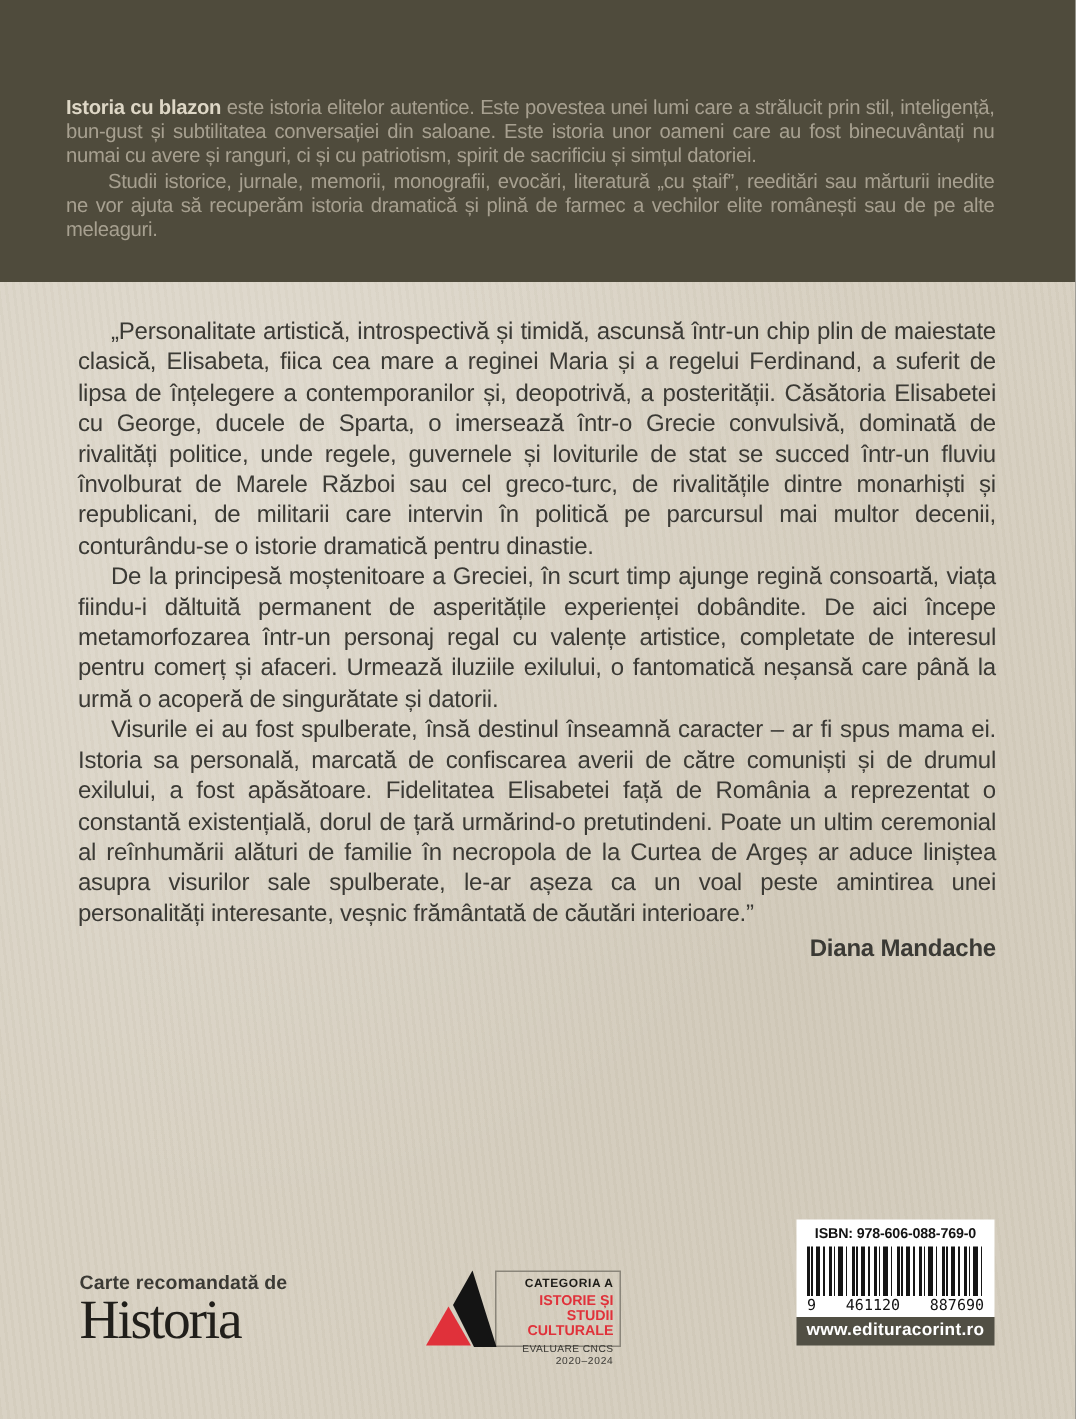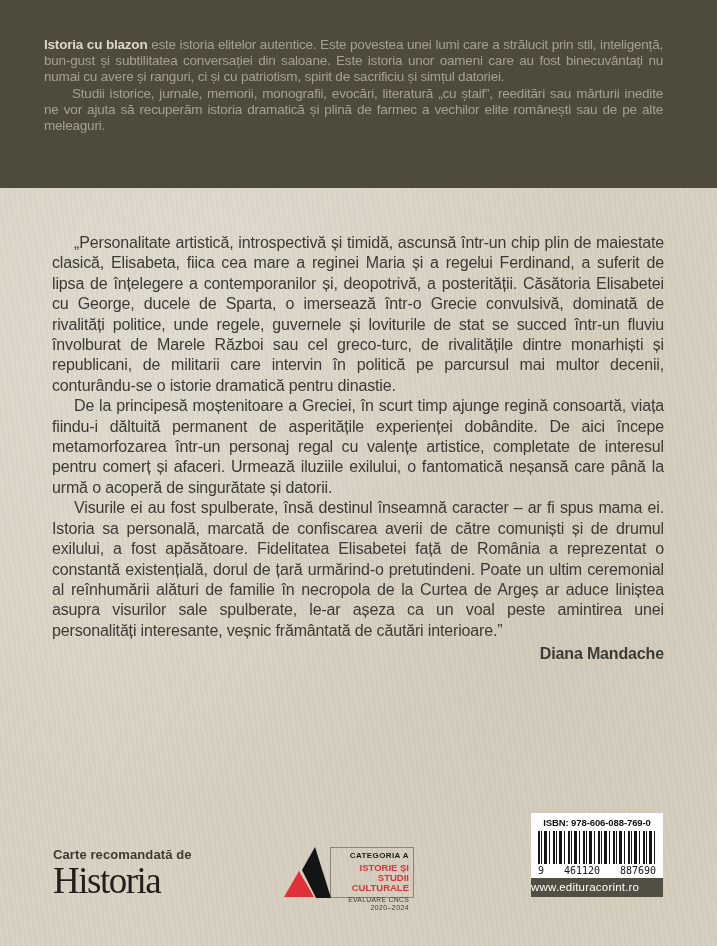--- a/index.html
+++ b/index.html
@@ -9,31 +9,31 @@
     background-image:
       radial-gradient(ellipse at 25% 35%, rgba(255,255,255,0.20), rgba(255,255,255,0) 55%),
       radial-gradient(ellipse at 75% 70%, rgba(150,138,112,0.10), rgba(150,138,112,0) 60%),
       repeating-linear-gradient(83deg, rgba(120,110,88,0.035) 0 2px, rgba(255,255,255,0.03) 2px 5px);
     font-family:"Liberation Sans", sans-serif;
   }
   
   .header{
     position:absolute;top:0;left:0;width:717px;height:188px;box-sizing:border-box;
     background:#4f4b3c;
-    padding:37px 54px 0 44px;
+    padding:64px 54px 0 44px;
     color:#a7a090;font-size:13.5px;line-height:16.2px;letter-spacing:-0.2px;
     text-align:justify;
   }
   .header p{margin:0;text-indent:28px;}
   .header p.first{text-indent:0;}
   .header .lead{font-weight:bold;color:#ded7c6;}
   
   .quote{
     position:absolute;top:188px;left:0;width:717px;box-sizing:border-box;
-    padding:45px 53px 0 52px;
+    padding:24px 53px 0 52px;
     color:#3b3a35;font-size:16px;line-height:20.4px;letter-spacing:-0.15px;
     text-align:justify;
   }
   .quote p{margin:0;text-indent:22px;}
   .signature{
     text-align:right;font-weight:bold;text-indent:0 !important;margin-top:3px !important;
   }
   
   .historia{position:absolute;left:53px;top:847px;}
   .historia-label{font-size:13px;color:#3b3a35;letter-spacing:0.1px;font-weight:bold;}
@@ -61,22 +61,22 @@
     height:33px;margin:3px 2px 1px;
     background:repeating-linear-gradient(90deg,
       #151515 0 2px, #fff 2px 3px, #151515 3px 4px, #fff 4px 6px,
       #151515 6px 9px, #fff 9px 11px, #151515 11px 12px, #fff 12px 15px);
   }
   .bc-digits{
     display:flex;justify-content:space-between;align-items:baseline;
     font-family:"DejaVu Sans Mono", monospace;font-size:10px;color:#121212;padding:0 2px;
   }
   .bc-strip{
-    background:#514f44;color:#ffffff;font-weight:normal;font-size:11.5px;
-    padding:3px 0 4px;letter-spacing:0.2px;white-space:nowrap;
+    background:#514f44;color:#ffffff;font-weight:bold;font-size:11.5px;
+    text-align:center;padding:3px 0 4px;letter-spacing:0.2px;white-space:nowrap;
   }
 </style>
 </head>
 <body>
 
 <div class="page">
 
   <div class="header">
     <p class="first"><span class="lead">Istoria cu blazon</span><span> este istoria elitelor autentice. Este povestea unei lumi care a strălucit prin stil, inteligență, bun-gust și subtilitatea conversației din saloane. Este istoria unor oameni care au fost binecuvântați nu numai cu avere și ranguri, ci și cu patriotism, spirit de sacrificiu și simțul datoriei.</span></p>
     <p>Studii istorice, jurnale, memorii, monografii, evocări, literatură „cu ștaif”, reeditări sau mărturii inedite ne vor ajuta să recuperăm istoria dramatică și plină de farmec a vechilor elite românești sau de pe alte meleaguri.</p>

